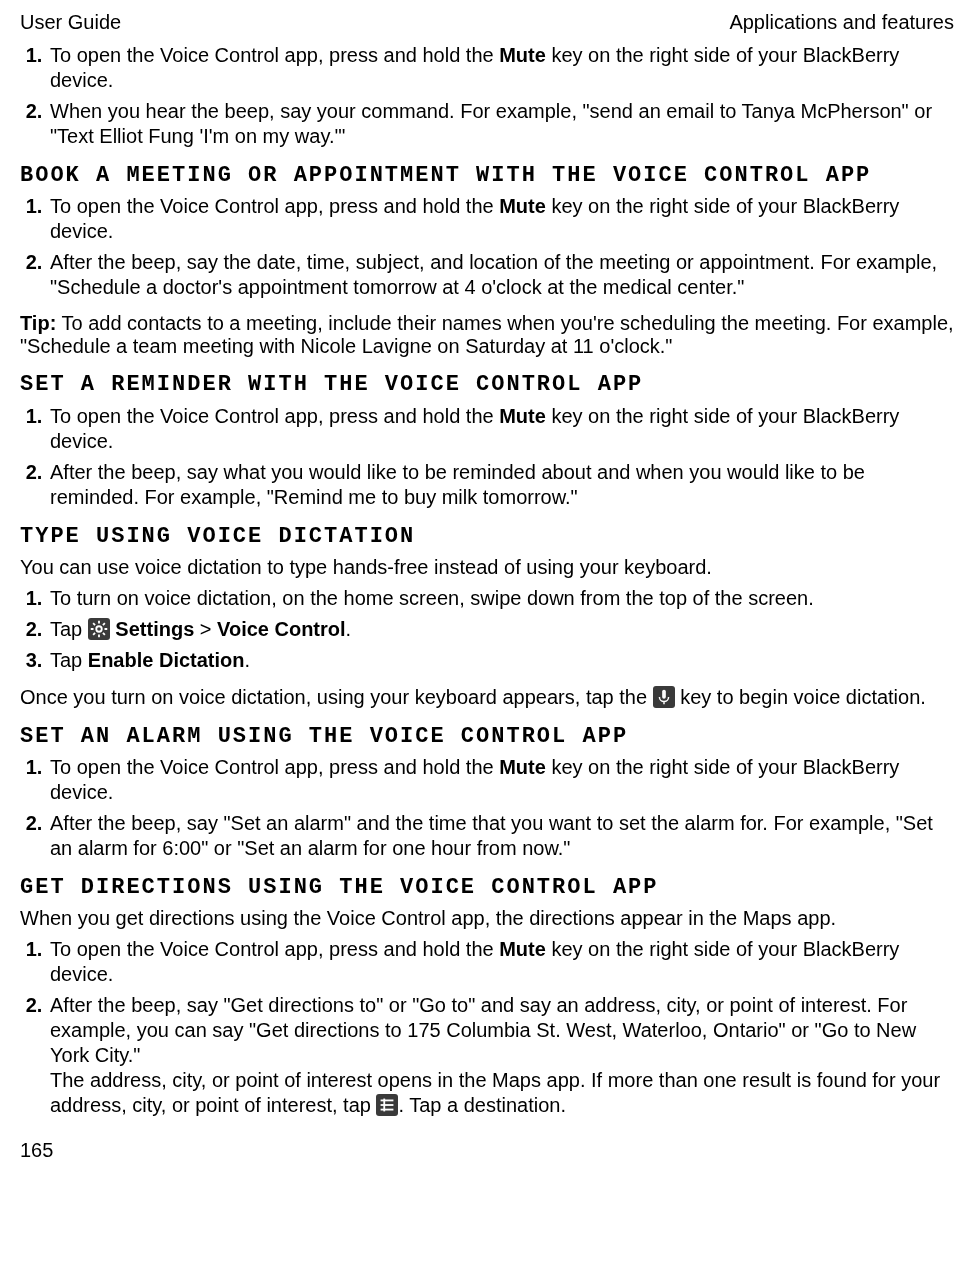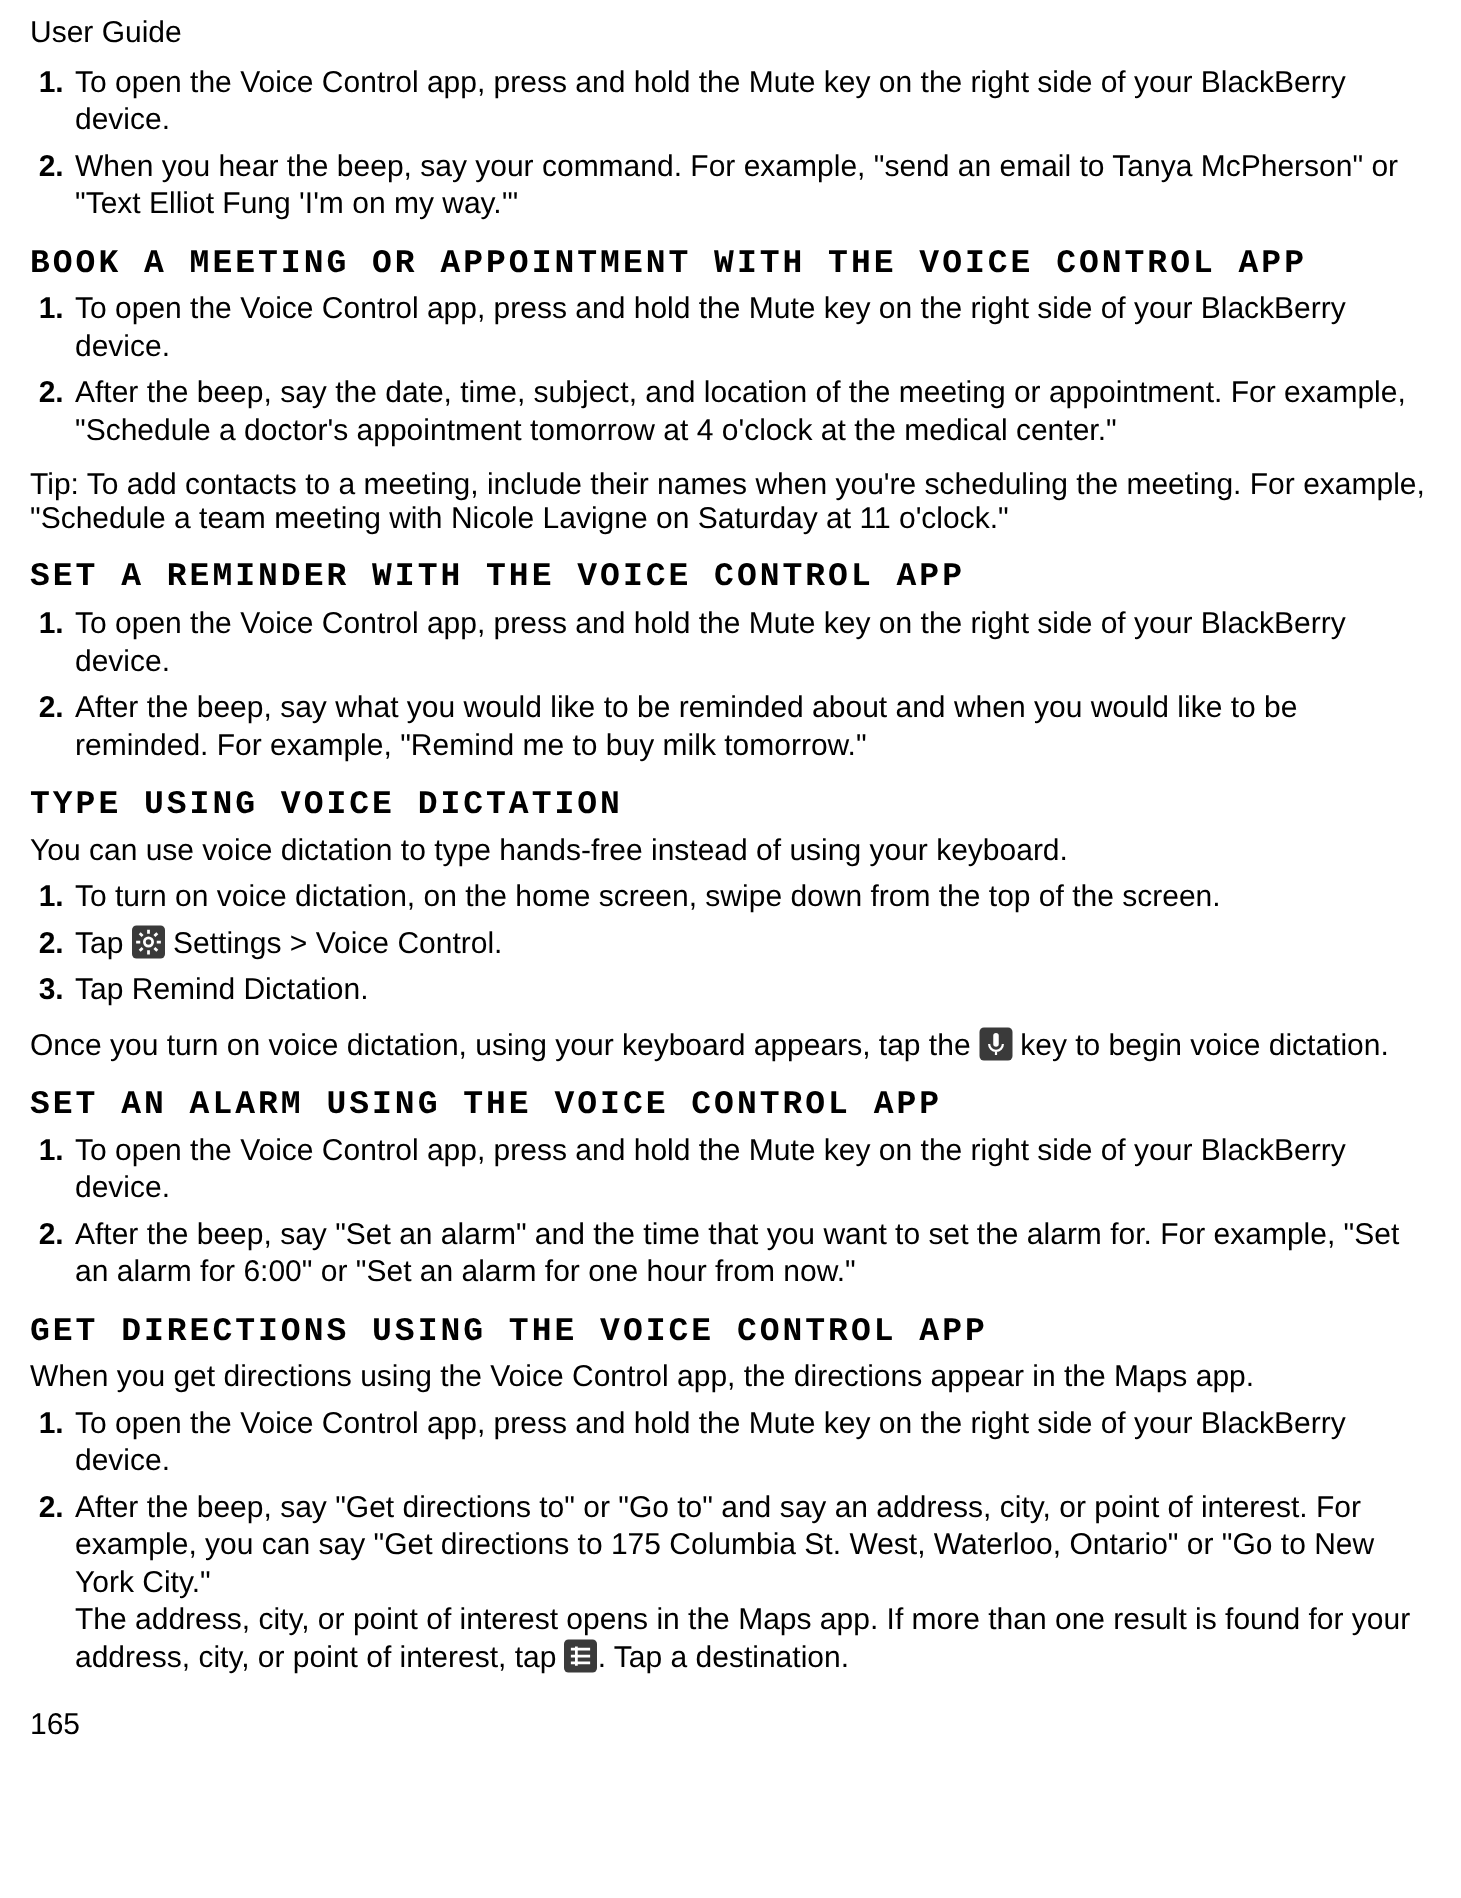--- a/index.html
+++ b/index.html
@@ -36,21 +36,21 @@
       letter-spacing: 2px;
       text-transform: uppercase;
       margin: 14px 0 4px 0;
       line-height: 1.15;
       font-stretch: expanded;
     }
     p {
       margin: 6px 0;
     }
     b {
-      font-weight: normal;
+      font-weight: bold;
     }
     .tip-line {
       margin: 4px 0 10px 0;
       line-height: 1.15;
     }
     .icon-box {
       display: inline-block;
       width: 22px;
       height: 22px;
       background: #3a3a3a;
@@ -68,20 +68,21 @@
       text-align: left;
       margin-top: 20px;
       font-size: 20px;
     }
   </style>
 </head>
 <body>
 
 <div class="header">
   <span>User Guide</span>
+  <span>Applications and features</span>
 </div>
 
 <ol>
   <li>
     <span>To open the Voice Control app, press and hold the </span><b>Mute</b><span> key on the right side of your BlackBerry device.</span>
   </li>
   <li>When you hear the beep, say your command. For example, "send an email to Tanya McPherson" or "Text Elliot Fung 'I'm on my way.'"</li>
 </ol>
 
 <h2>Book a meeting or appointment with the Voice Control app</h2>
@@ -109,21 +110,21 @@
   <li>To turn on voice dictation, on the home screen, swipe down from the top of the screen.</li>
   <li>
     <span>Tap </span><span class="icon-box"><svg viewBox="0 0 24 24">
           <g fill="#fff">
             <circle cx="12" cy="12" r="3" fill="none" stroke="#fff" stroke-width="2"></circle>
             <path fill="none" stroke="#fff" stroke-width="2" d="M12 3v3M12 18v3M3 12h3M18 12h3M5.6 5.6l2.1 2.1M16.3 16.3l2.1 2.1M5.6 18.4l2.1-2.1M16.3 7.7l2.1-2.1"></path>
           </g>
         </svg></span><b> Settings</b><span> &gt; </span><b>Voice Control</b><span>.</span>
   </li>
   <li>
-    <span>Tap </span><b>Remind Dictation</b><span>.</span>
+    <span>Tap </span><b>Enable Dictation</b><span>.</span>
   </li>
 </ol>
 <p>
   <span>Once you turn on voice dictation, using your keyboard appears, tap the </span><span class="icon-box"><svg viewBox="0 0 24 24">
         <g fill="#fff">
           <rect x="10" y="4" width="4" height="10" rx="2"></rect>
           <path fill="none" stroke="#fff" stroke-width="1.6" d="M7 12a5 5 0 0 0 10 0M12 17v3"></path>
         </g>
       </svg></span><span> key to begin voice dictation.</span>
 </p>

